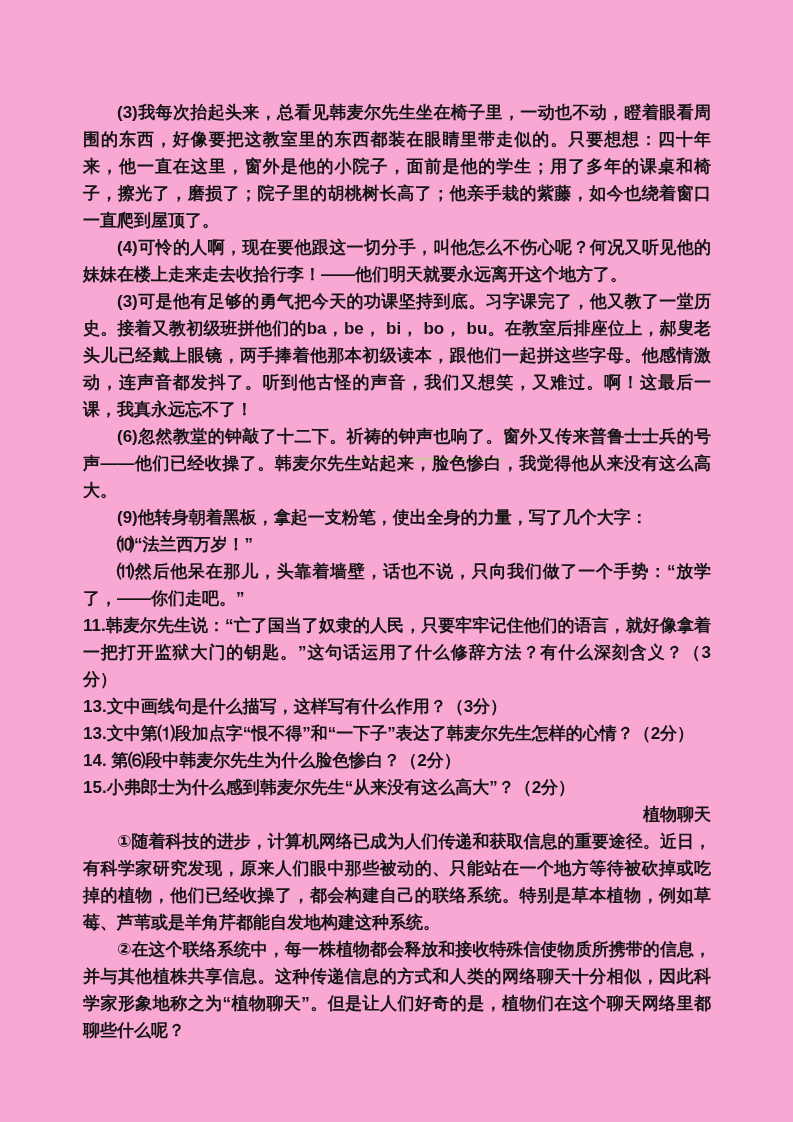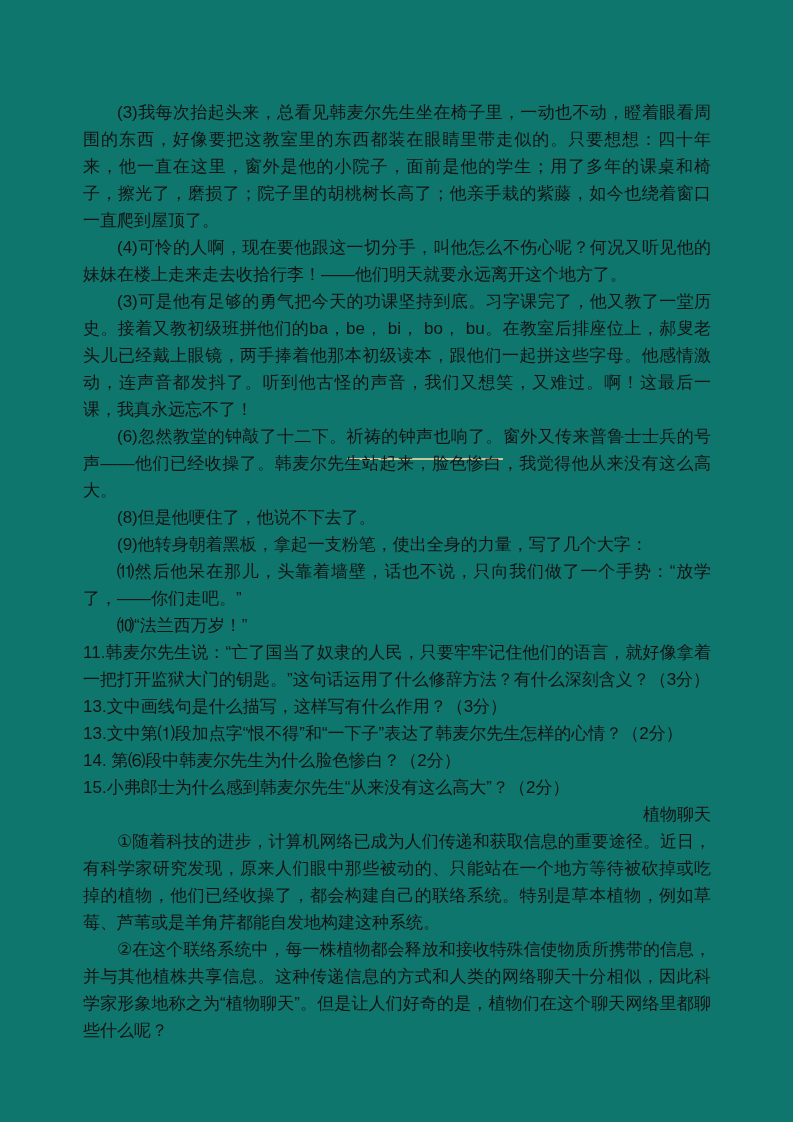--- a/index.html
+++ b/index.html
@@ -4,24 +4,24 @@
 <style>
   html, body {
     margin: 0;
     padding: 0;
     background: #ffffff;
   }
   .page {
     position: relative;
     width: 793px;
     height: 1122px;
-    background: #0f766e;
+    background: #f9a8d4;
     overflow: hidden;
     font-family: "Liberation Sans", "DejaVu Sans", sans-serif;
-    font-weight: 400;
+    font-weight: 700;
     color: #131313;
   }
   .content {
     position: absolute;
     left: 83px;
     top: 99px;
     width: 628px;
     font-size: 17px;
     line-height: 27px;
     text-align: justify;
@@ -58,27 +58,26 @@
 
     <p class="para">(3)我每次抬起头来，总看见韩麦尔先生坐在椅子里，一动也不动，瞪着眼看周围的东西，好像要把这教室里的东西都装在眼睛里带走似的。只要想想：四十年来，他一直在这里，窗外是他的小院子，面前是他的学生；用了多年的课桌和椅子，擦光了，磨损了；院子里的胡桃树长高了；他亲手栽的紫藤，如今也绕着窗口一直爬到屋顶了。</p>
 
     <p class="para">(4)可怜的人啊，现在要他跟这一切分手，叫他怎么不伤心呢？何况又听见他的妹妹在楼上走来走去收拾行李！——他们明天就要永远离开这个地方了。</p>
 
     <p class="para">(3)可是他有足够的勇气把今天的功课坚持到底。习字课完了，他又教了一堂历史。接着又教初级班拼他们的ba，be， bi， bo， bu。在教室后排座位上，郝叟老头儿已经戴上眼镜，两手捧着他那本初级读本，跟他们一起拼这些字母。他感情激动，连声音都发抖了。听到他古怪的声音，我们又想笑，又难过。啊！这最后一课，我真永远忘不了！</p>
 
     <p class="para"><span>(6)忽然教堂的钟敲了十二下。</span><span class="underlined">祈祷的钟声也响了。</span><span>窗外又传来普鲁士士兵的号声——他们已经收操了。韩麦尔先生站起来，脸色惨白，我觉得他从来没有这么高大。</span></p>
 
 
-    <p class="para">(8)但是他哽住了，他说不下去了。</p>
 
     <p class="para">(9)他转身朝着黑板，拿起一支粉笔，使出全身的力量，写了几个大字：</p>
 
+    <p class="para">⑽“法兰西万岁！”</p>
+
     <p class="para">⑾然后他呆在那儿，头靠着墙壁，话也不说，只向我们做了一个手势：“放学了，——你们走吧。”</p>
-
-    <p class="para">⑽“法兰西万岁！”</p>
 
     <p class="question">11.韩麦尔先生说：“亡了国当了奴隶的人民，只要牢牢记住他们的语言，就好像拿着一把打开监狱大门的钥匙。”这句话运用了什么修辞方法？有什么深刻含义？（3分）</p>
 
     <p class="question gap-lg">13.文中画线句是什么描写，这样写有什么作用？（3分）</p>
 
     <p class="question gap-md">13.文中第⑴段加点字“恨不得”和“一下子”表达了韩麦尔先生怎样的心情？（2分）</p>
 
     <p class="question gap-md">14. 第⑹段中韩麦尔先生为什么脸色惨白？（2分）</p>
 
     <p class="question gap-lg">15.小弗郎士为什么感到韩麦尔先生“从来没有这么高大”？（2分）</p>

